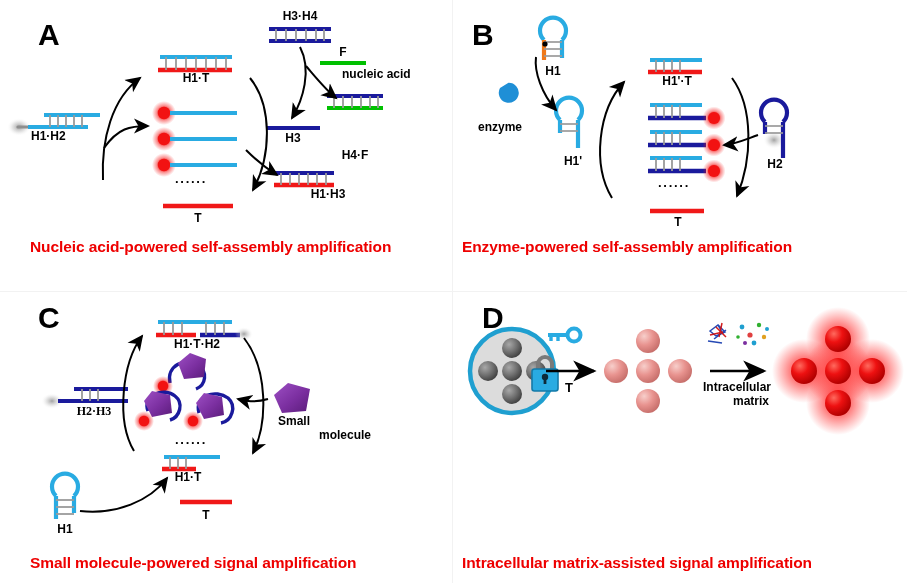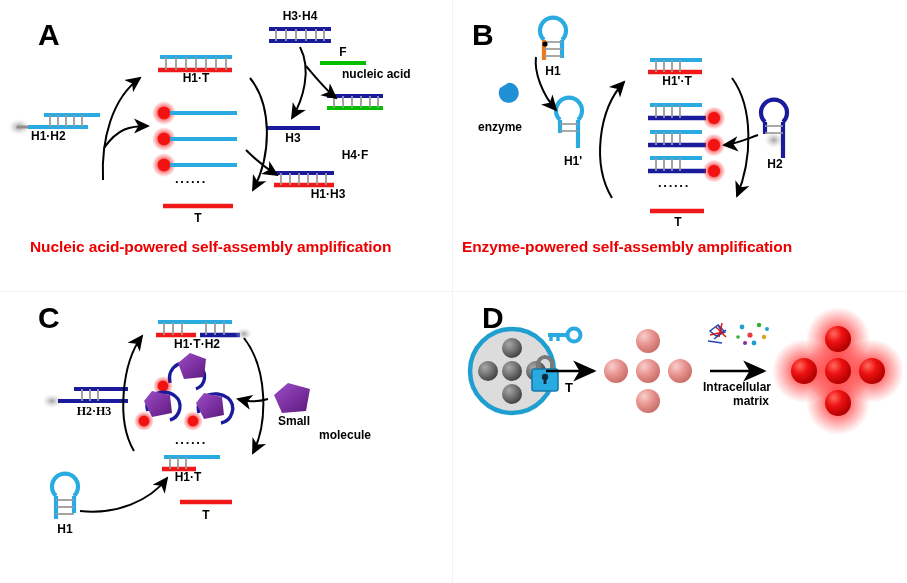--- a/index.html
+++ b/index.html
@@ -404,20 +404,21 @@
     <div class="dots" style="left:175px;top:144px;">······</div>
 
     <div class="lbl ctr" style="left:94px;top:114px;font-family:Liberation Serif, serif;">H2·H3</div>
     <div class="lbl ctr" style="left:197px;top:47px;">H1·T·H2</div>
     <div class="lbl" style="left:278px;top:124px;">Small</div>
     <div class="lbl" style="left:272px;top:138px;padding-left:47px;">molecule</div>
     <div class="lbl ctr" style="left:188px;top:180px;">H1·T</div>
     <div class="lbl ctr" style="left:65px;top:232px;">H1</div>
     <div class="lbl ctr" style="left:206px;top:218px;">T</div>
 
+    <div class="caption" style="left:30px;top:263px;">Small molecule-powered signal amplification</div>
   </div>
 
   <div class="panel" id="panelD">
     <div class="panel-letter" style="left:30px;top:12px;">D</div>
 
     <svg width="455" height="292">
       <defs>
         <radialGradient id="npGrad" cx="35%" cy="32%" r="72%">
           <stop offset="0%" stop-color="#a8a8a8"></stop>
           <stop offset="55%" stop-color="#707070"></stop>
@@ -509,15 +510,16 @@
         <circle cx="386" cy="80" r="13" fill="url(#redGrad)"></circle>
         <circle cx="420" cy="80" r="13" fill="url(#redGrad)"></circle>
         <circle cx="386" cy="112" r="13" fill="url(#redGrad)"></circle>
       </g>
     </svg>
 
     <div class="lbl ctr" style="left:117px;top:90px;font-size:13px;">T</div>
     <div class="lbl ctr" style="left:285px;top:90px;">Intracellular</div>
     <div class="lbl ctr" style="left:285px;top:104px;padding-left:28px;">matrix</div>
 
+    <div class="caption" style="left:10px;top:263px;">Intracellular matrix-assisted signal amplification</div>
   </div>
 
 </div>
 
 </body></html>

